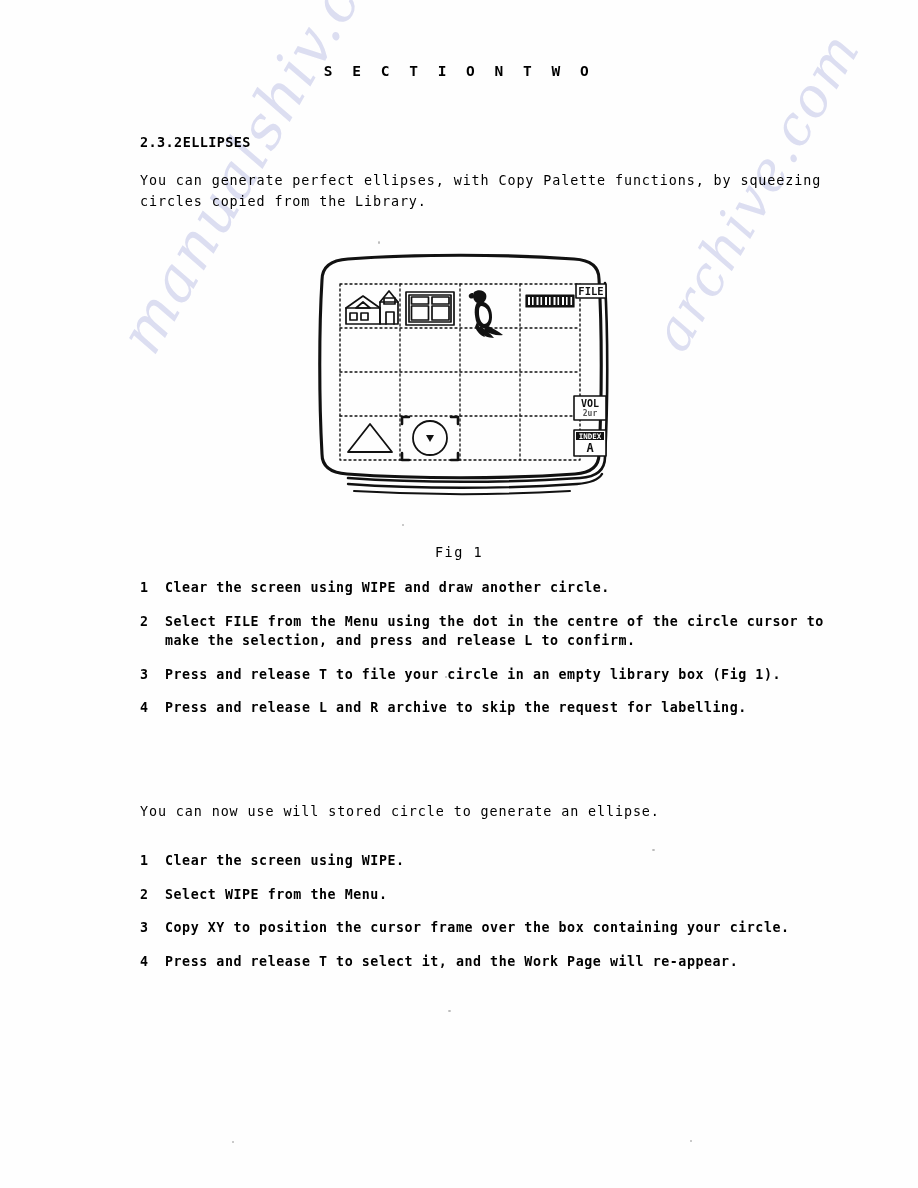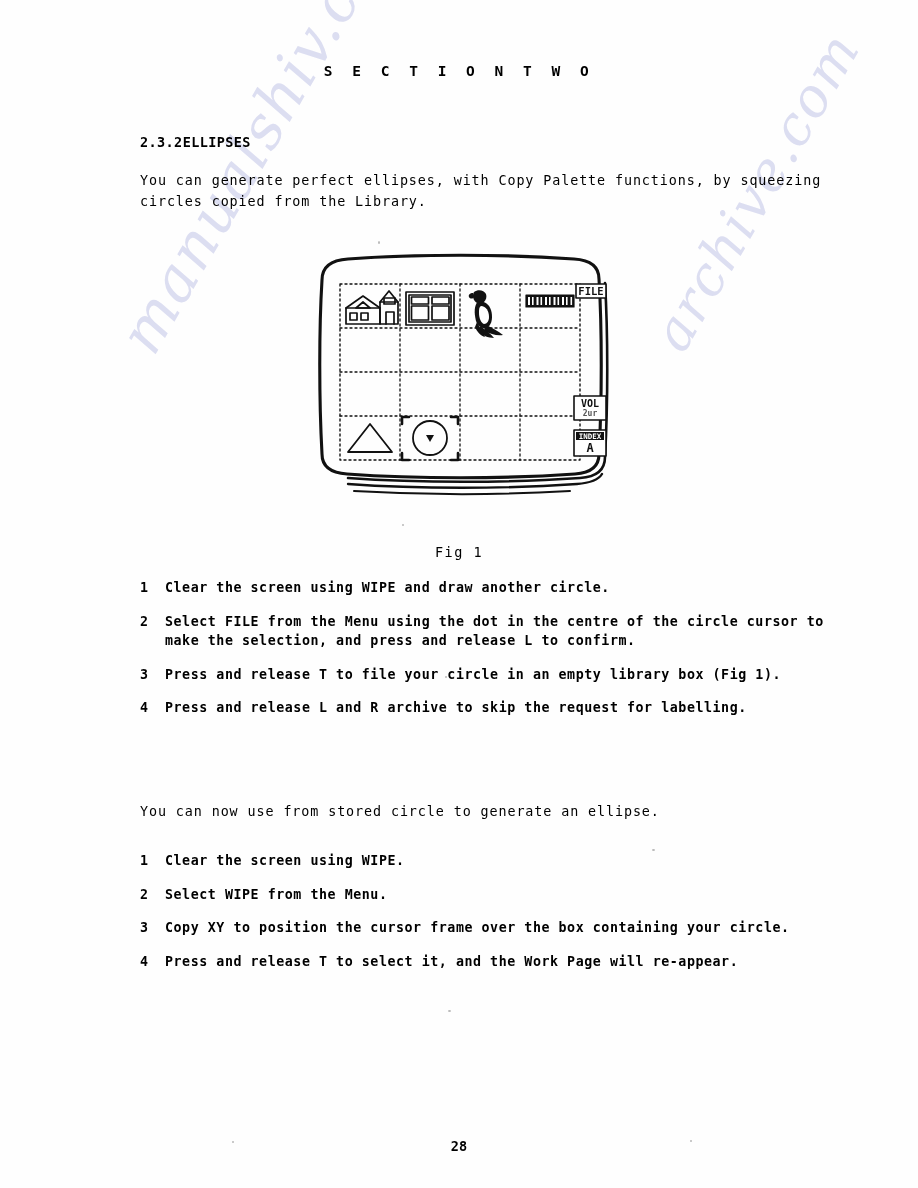--- a/index.html
+++ b/index.html
@@ -322,42 +322,41 @@
     <div class="step">
       <span class="marker">3</span>
       <span class="body">Press and release T to file your circle in an empty library box (Fig 1).</span>
     </div>
     <div class="step">
       <span class="marker">4</span>
       <span class="body">Press and release L and R archive to skip the request for labelling.</span>
     </div>
   </div>
 
-  <div class="mid-para">You can now use from stored circle to generate an ellipse.</div>
+  <div class="mid-para">You can now use will stored circle to generate an ellipse.</div>
 
   <div class="steps second">
     <div class="step">
       <span class="marker">1</span>
       <span class="body">Clear the screen using WIPE.</span>
     </div>
     <div class="step">
       <span class="marker">2</span>
       <span class="body">Select WIPE from the Menu.</span>
     </div>
     <div class="step">
       <span class="marker">3</span>
       <span class="body">Copy XY to position the cursor frame over the box containing your circle.</span>
     </div>
     <div class="step">
       <span class="marker">4</span>
       <span class="body">Press and release T to select it, and the Work Page will re-appear.</span>
     </div>
   </div>
 
-  <div class="folio">28</div>
 
   <div class="speck" style="top:241px;left:378px;width:2px;height:3px;"></div>
   <div class="speck" style="top:524px;left:402px;width:2px;height:2px;"></div>
   <div class="speck" style="top:676px;left:445px;width:2px;height:2px;"></div>
   <div class="speck" style="top:849px;left:652px;width:3px;height:2px;"></div>
   <div class="speck" style="top:1010px;left:448px;width:3px;height:2px;"></div>
   <div class="speck" style="top:1141px;left:232px;width:2px;height:2px;"></div>
   <div class="speck" style="top:1140px;left:690px;width:2px;height:2px;"></div>
 
 </div>

